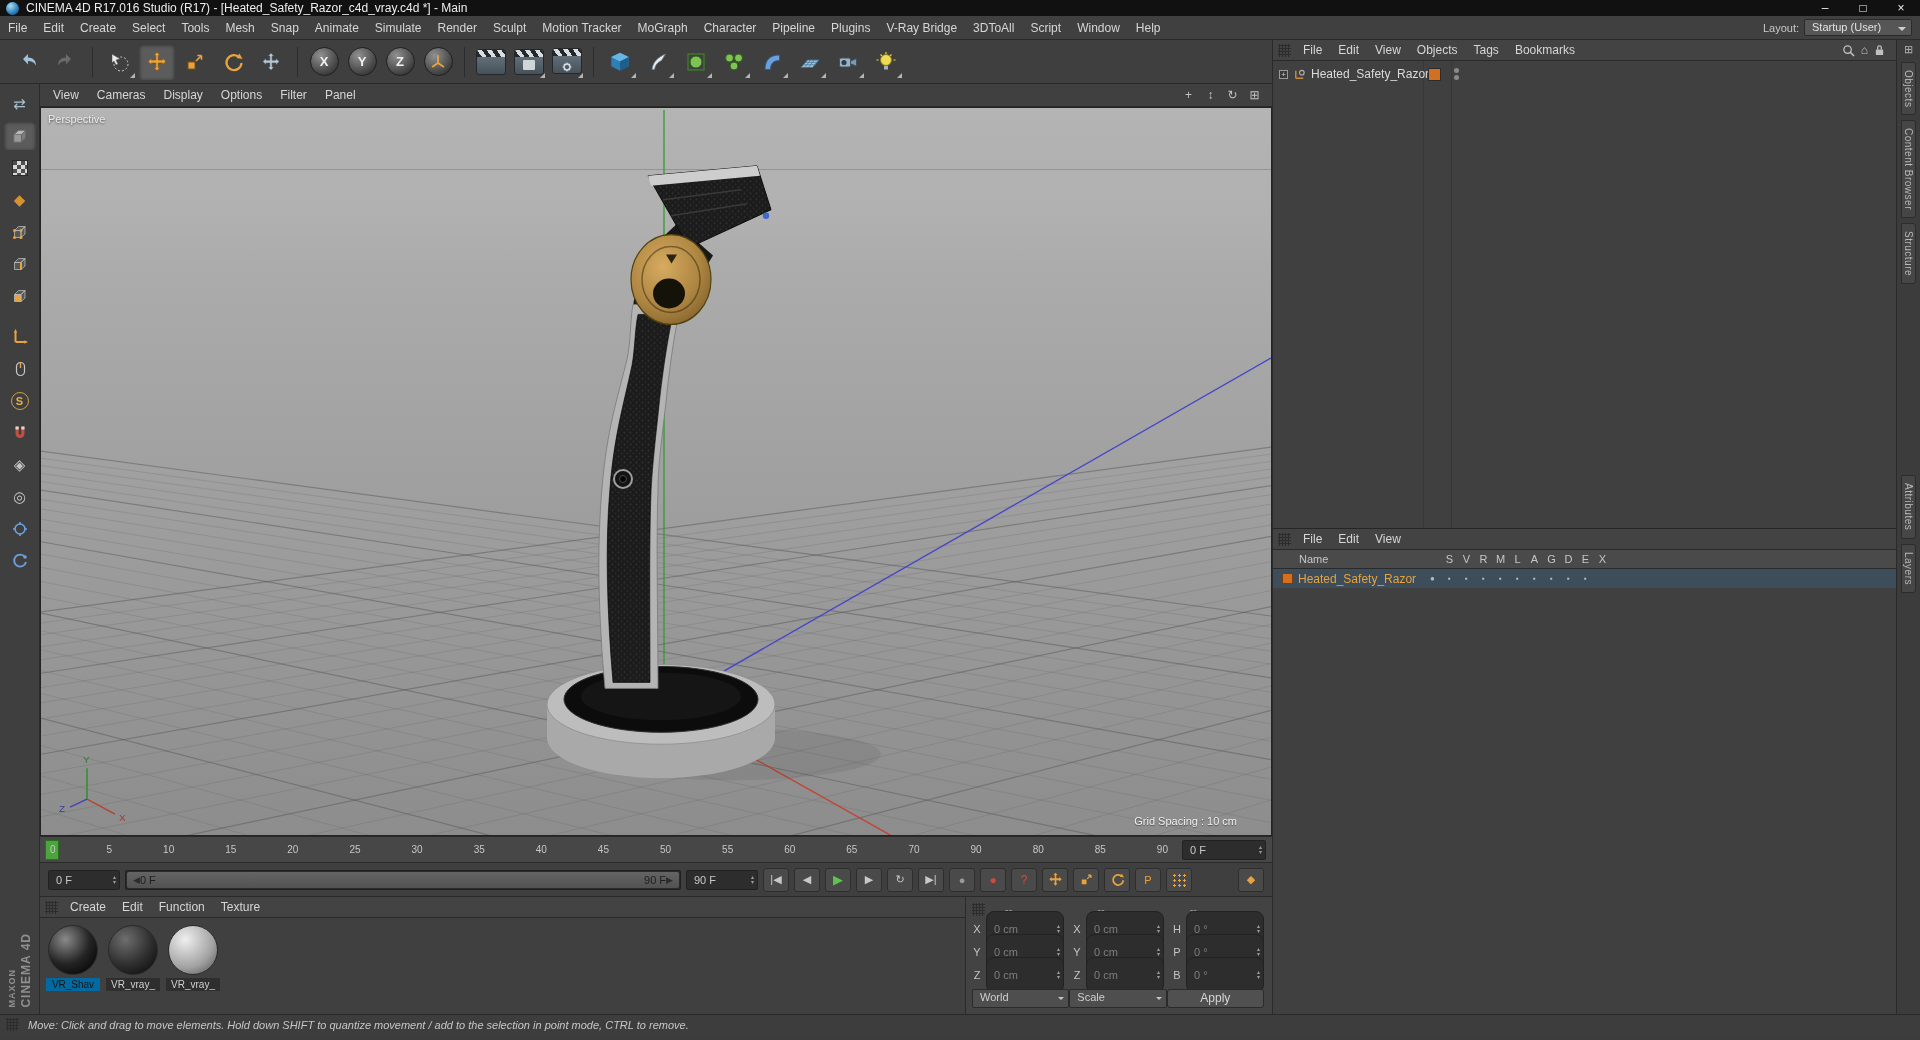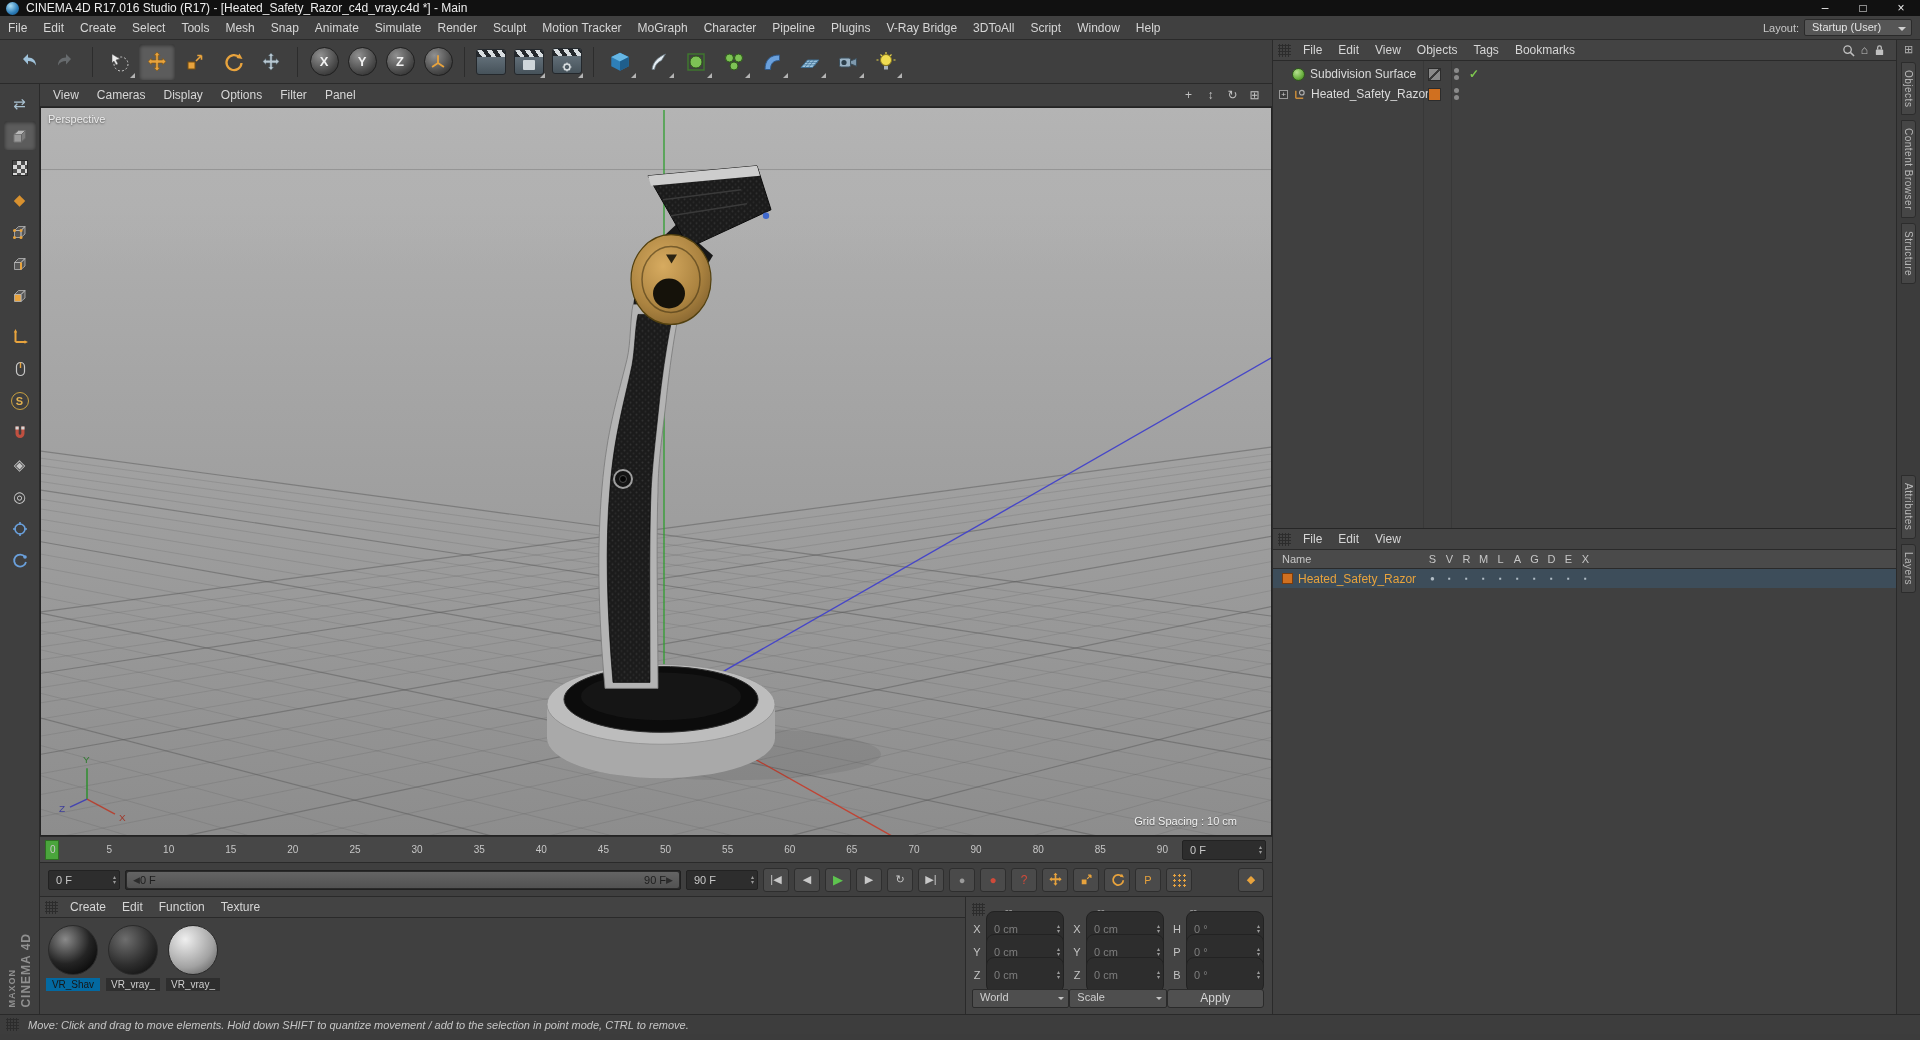--- a/index.html
+++ b/index.html
@@ -128,21 +128,21 @@
   .sds-ball { width: 13px; height: 13px; border-radius: 50%; background: radial-gradient(circle at 35% 30%, #b5e08e, #6aaf3f 60%, #3c7022); border: 1px solid #2e5a1a; }
   .expander { width: 9px; height: 9px; border: 1px solid #9a9a9a; background: #3a3a3a; color: #cfcfcf; font-size: 8px; line-height: 7px; text-align: center; margin: 0 4px 0 0; flex: none; }
   .tag { position: absolute; left: 155px; width: 13px; height: 13px; border: 1px solid #2c2c2c; }
   .tag.gray { background: linear-gradient(135deg, #8a8a8a 44%, #3a3a3a 44% 56%, #8a8a8a 56%); }
   .tag.orangetag { background: #d07020; }
   .vis-dots { position: absolute; left: 181px; display: flex; flex-direction: column; gap: 2px; }
   .vis-dots i { width: 5px; height: 5px; border-radius: 50%; background: #8a8a8a; }
   .obj-check { position: absolute; left: 196px; color: #7ec74f; font-size: 12px; font-weight: bold; }
 
   .lm { flex: 1; display: flex; flex-direction: column; }
-  .lm-header { height: 19px; background: #4a4a4a; border-bottom: 1px solid #2a2a2a; display: flex; align-items: center; font-size: 11px; color: #c6c6c6; padding-left: 9px; }
+  .lm-header { height: 19px; background: #4a4a4a; border-bottom: 1px solid #2a2a2a; display: flex; align-items: center; font-size: 11px; color: #c6c6c6; padding-left: 26px; }
   .lm-name-col { width: 142px; flex: none; }
   .lm-cell { width: 17px; text-align: center; flex: none; }
   .lm-body { flex: 1; background: #404040; }
   .lm-row { height: 19px; display: flex; align-items: center; background: #3d4d5a; padding-left: 9px; font-size: 12px; }
   .lm-row .lm-name-col { display: flex; align-items: center; gap: 5px; color: #e8a33d; }
   .layer-chip { width: 11px; height: 11px; background: #d07020; border: 1px solid #7a3c0c; flex: none; }
   .lt { color: #b0bcc6; font-size: 8px; }
   .lt::before { content: "▪"; }
   .lt.dot::before { content: "●"; }
 
@@ -848,32 +848,20 @@
           <span>⌂</span>
           <svg width="11" height="13" viewBox="0 0 12 14">
               <rect x="2" y="6" width="8" height="6" rx="1" fill="#c0c0c0"></rect>
               <path d="M4 6 V4 a2 2 0 0 1 4 0 V6" fill="none" stroke="#c0c0c0" stroke-width="1.4"></path>
             </svg>
         </div>
       </div>
       <div class="om-body">
         <div class="om-vline" style="left:150px"></div>
         <div class="om-vline" style="left:178px"></div>
-        <div class="om-row" style="padding-left:18px">
-          <span class="obj-icon">
-              <span class="sds-ball"></span>
-            </span>
-          <span>Subdivision Surface</span>
-          <span class="tag gray"></span>
-          <span class="vis-dots">
-              <i></i>
-              <i></i>
-            </span>
-          <span class="obj-check">✓</span>
-        </div>
         <div class="om-row" style="padding-left:6px">
           <span class="expander">+</span>
           <span class="obj-icon">
             <svg width="13" height="13" viewBox="0 0 14 14">
                 <path d="M3 11 V3 M3 11 H11" stroke="#c88a3a" stroke-width="1.6" fill="none"></path>
                 <circle cx="9.5" cy="5" r="2.5" fill="none" stroke="#b0b0b0" stroke-width="1.2"></circle>
               </svg>
           </span>
           <span>Heated_Safety_Razor</span>
           <span class="tag orangetag"></span>

